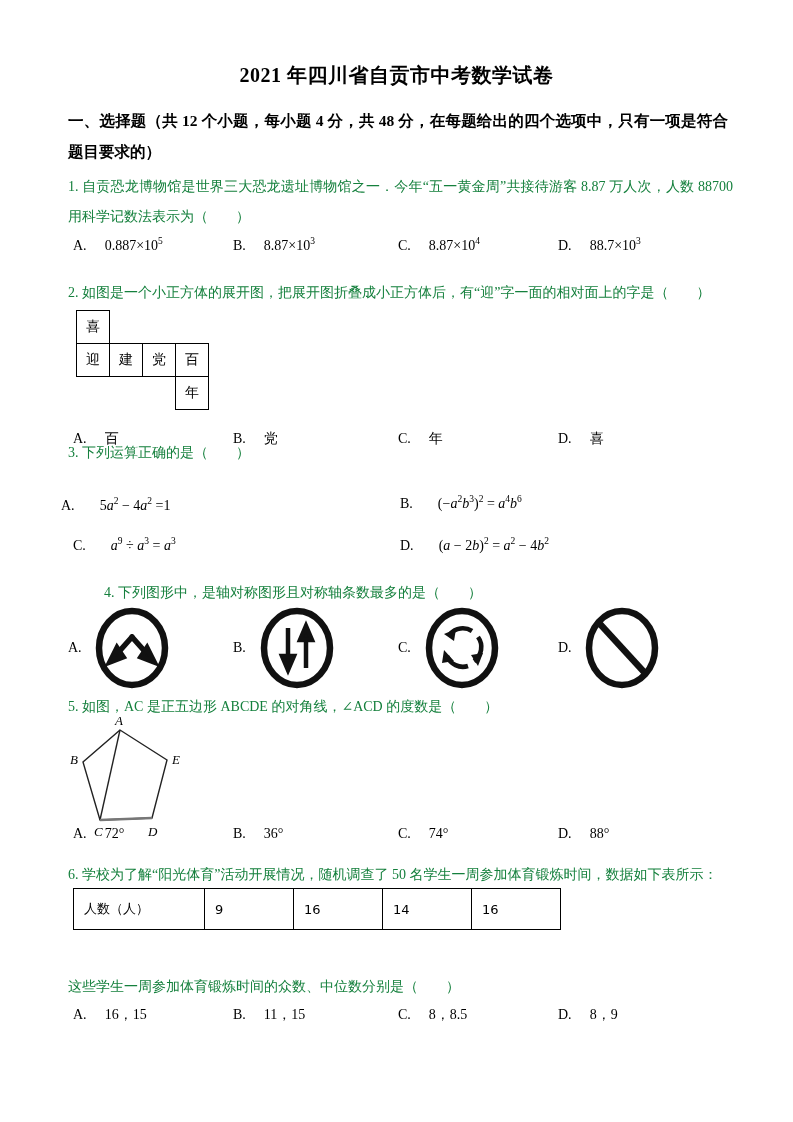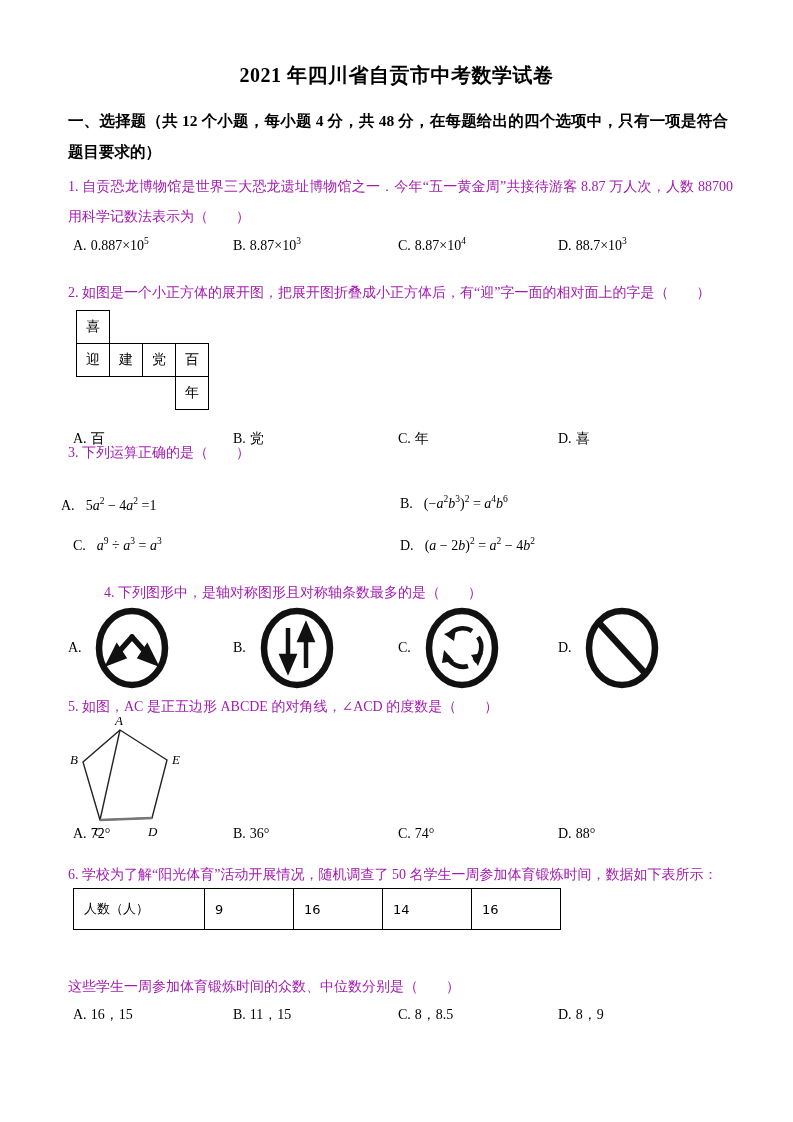--- a/index.html
+++ b/index.html
@@ -43,38 +43,38 @@
     line-height: 31px;
     text-align: justify;
   }
 
   
   .stem {
     position: absolute;
     font-size: 14px;
     line-height: 30px;
     text-align: justify;
-    color: #a21caf;
+    color: #15803d;
   }
 
   
   .opt-row {
     position: absolute;
     width: 680px;
     height: 24px;
     font-size: 14px;
   }
   .opt {
     position: absolute;
     top: 0;
     white-space: nowrap;
     font-size: 14px;
   }
   .opt .lab { font-style: normal; }
-  .opt .val { margin-left: 4px; }
+  .opt .val { margin-left: 18px; }
   .o1 { left: 5px; }
   .o2 { left: 165px; }
   .o3 { left: 330px; }
   .o4 { left: 490px; }
 
   
   .mi { font-style: italic; font-family: "Liberation Serif", serif; }
   sup { font-size: 0.68em; vertical-align: super; line-height: 0; }
   .bigparen {
     font-size: 1.0em;

